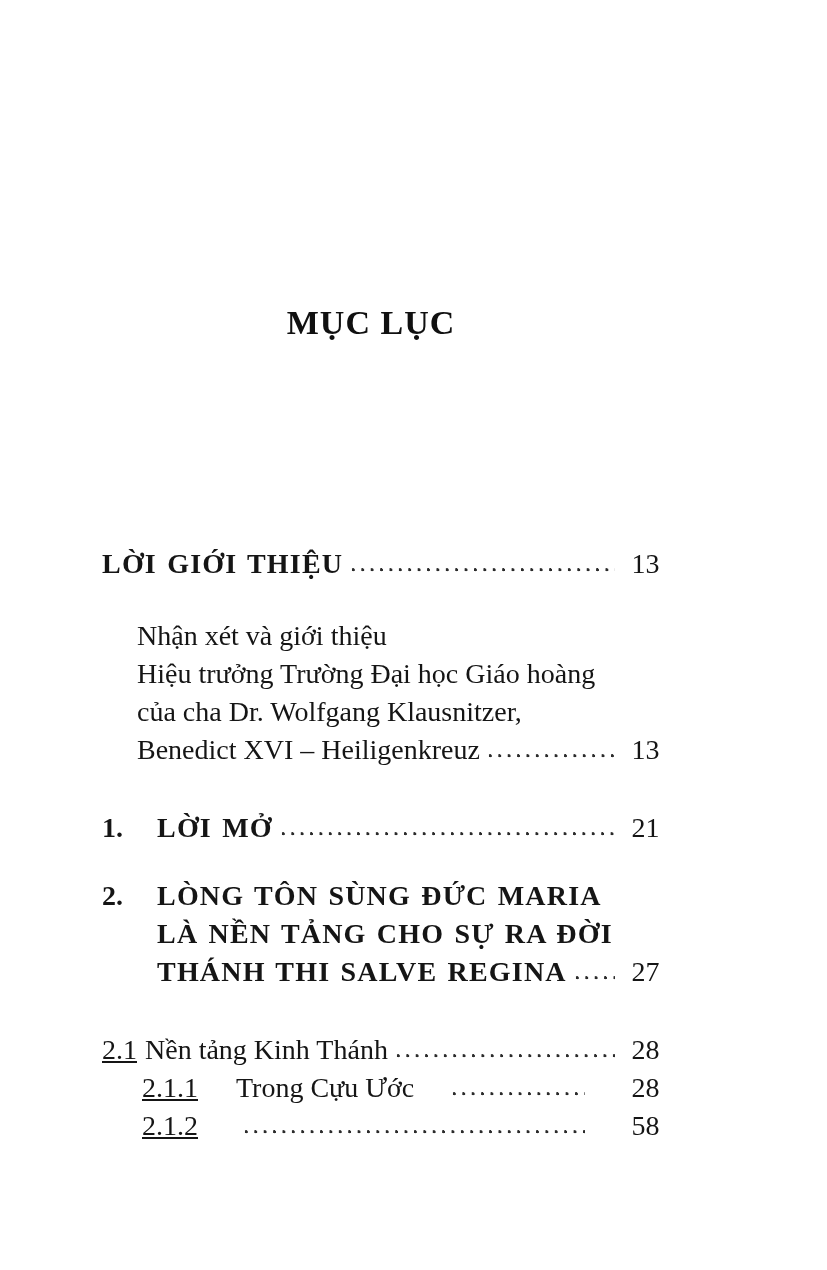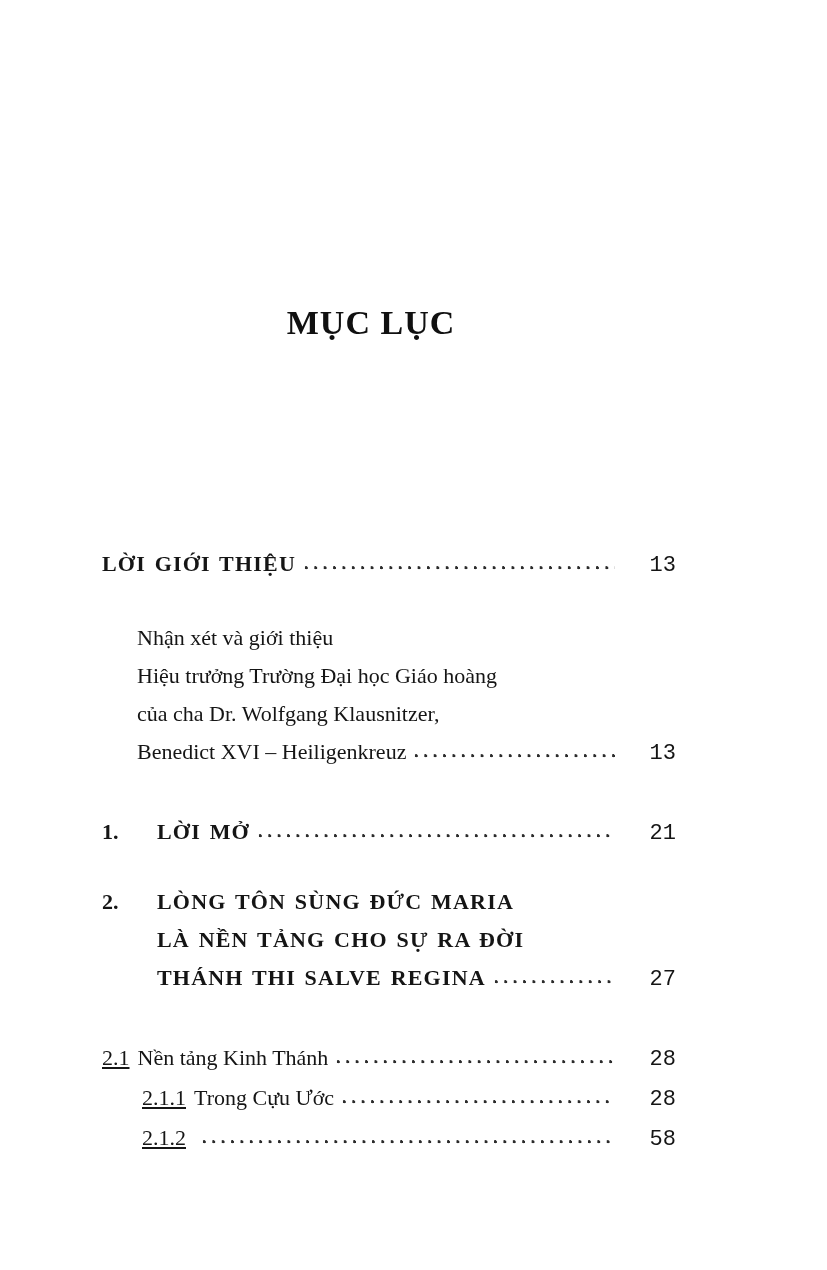--- a/index.html
+++ b/index.html
@@ -21,21 +21,21 @@
     font-size: 34px;
     font-weight: 700;
     letter-spacing: 1px;
     color: #101010;
   }
   .toc {
     position: absolute;
     left: 102px;
     top: 545px;
     width: 574px;
-    font-size: 22px;
+    font-size: 28px;
     line-height: 38px;
   }
   .row {
     display: flex;
     align-items: baseline;
   }
   .bold { font-weight: 700; }
   .caps { letter-spacing: 1.2px; word-spacing: 2px; }
   .num {
     flex: 0 0 55px;
@@ -46,25 +46,24 @@
     height: 6px;
     margin-left: 8px;
     margin-bottom: 1px;
     background-image: radial-gradient(circle at 2.2px 2.8px, #2b2b2b 1.45px, rgba(0,0,0,0) 1.75px);
     background-size: 9.4px 6px;
     background-repeat: repeat-x;
     background-position: left bottom;
   }
   .page-num {
     flex: 0 0 61px;
-    text-align: right;
-    font-family: Liberation Mono, monospace;
+    text-align: center;
   }
   .indent-35 { padding-left: 35px; }
-  .indent-40 { padding-left: 40px; }
+  .indent-40 { padding-left: 40px; gap: 30px; }
   .indent-55 { padding-left: 55px; }
   .mt-34 { margin-top: 34px; }
   .mt-30 { margin-top: 30px; }
   .mt-40 { margin-top: 40px; }
 </style>
 </head>
 <body>
 
 <div class="page">
 

